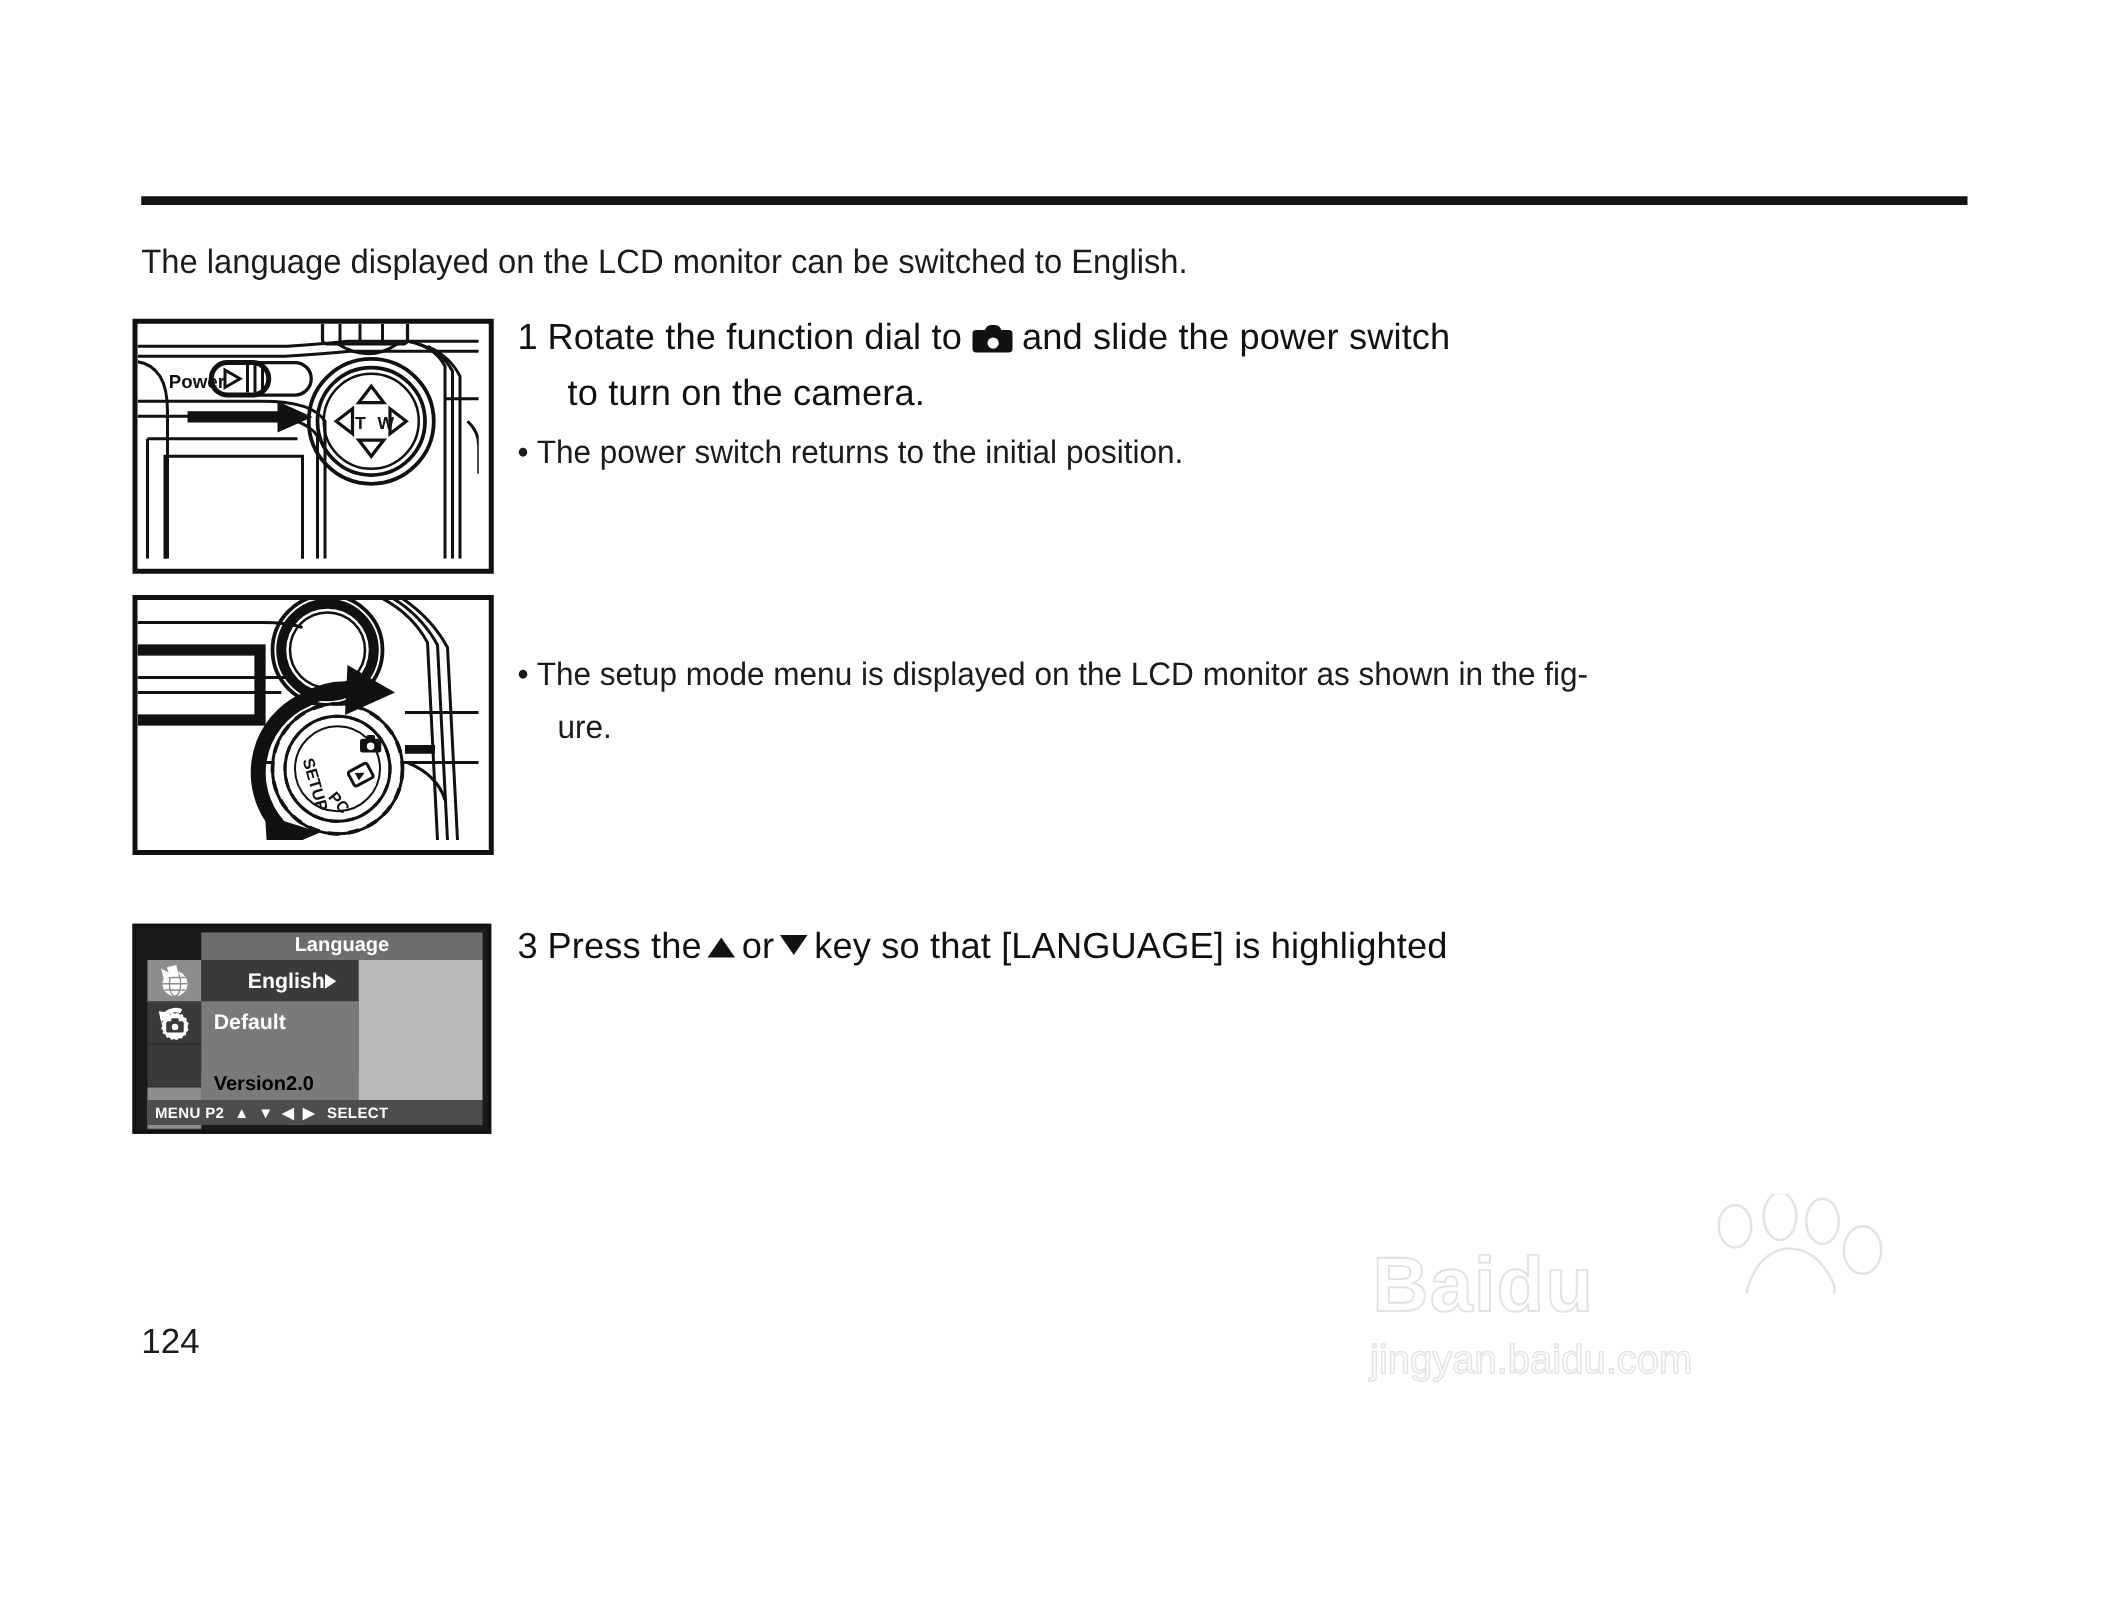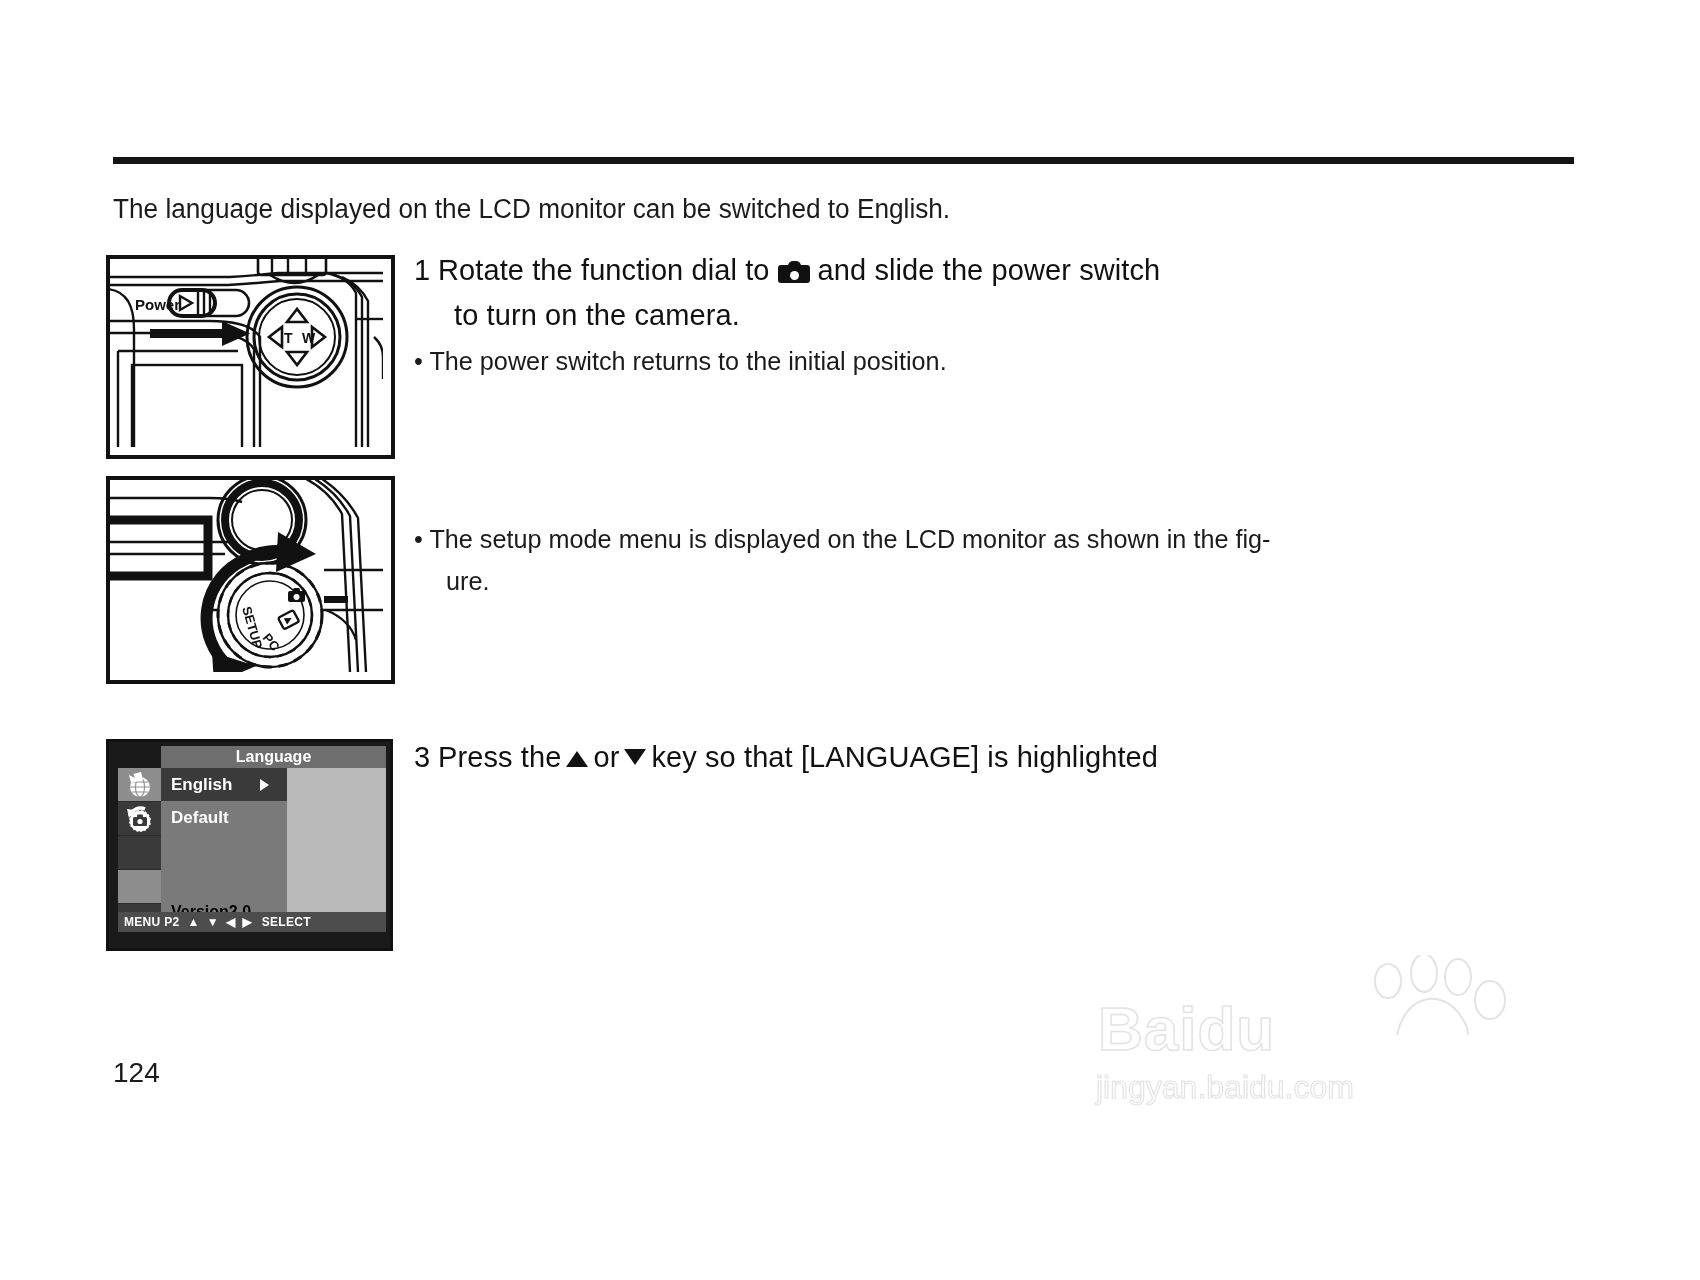--- a/index.html
+++ b/index.html
@@ -88,21 +88,21 @@
   }
   .cam-glyph .lens{
     position:absolute;left:12px;bottom:3px;width:9px;height:9px;border-radius:50%;background:#fff;
   }
   .tri-up{display:inline-block;width:0;height:0;border-left:11px solid transparent;border-right:11px solid transparent;border-bottom:16px solid #111;vertical-align:0px;margin:0 5px;}
   .tri-dn{display:inline-block;width:0;height:0;border-left:11px solid transparent;border-right:11px solid transparent;border-top:16px solid #111;vertical-align:2px;margin:0 5px;}
   .tri-rt{display:inline-block;width:0;height:0;border-top:11px solid transparent;border-bottom:11px solid transparent;border-left:16px solid #111;vertical-align:-1px;margin:0 8px;}
 
   
   .lcd{
-    position:absolute;left:106px;top:739px;width:287px;height:212px;
+    position:absolute;left:106px;top:739px;width:287px;height:168px;
     background:#1a1a1a;
     border:3px solid #111;
     box-sizing:border-box;
   }
   .lcd-inner{position:absolute;left:9px;top:4px;right:4px;bottom:4px;}
   .lcd-title{
     position:absolute;left:43px;top:0px;right:0px;height:22px;
     background:#6e6e6e;color:#fff;text-align:center;
     font-size:16px;font-weight:bold;line-height:22px;
     font-family:"Liberation Sans Narrow","Liberation Sans",sans-serif;
@@ -115,36 +115,36 @@
   .icon-cell.blank2{background:#8d8d8d;}
   .lcd-list{
     position:absolute;left:43px;top:22px;width:126px;bottom:20px;background:#7a7a7a;
   }
   .lcd-row{
     height:33px;line-height:33px;color:#ffffff;
     font-family:"Liberation Sans Narrow","Liberation Sans",sans-serif;
     font-weight:bold;font-size:17px;
     padding-left:10px;position:relative;
   }
-  .lcd-row.hl{background:#3a3a3a;}
+  .lcd-row.hl{background:#3a3a3a;text-align:center;}
   .lcd-row .arrow{
     position:absolute;right:18px;top:11px;width:0;height:0;
     border-top:6px solid transparent;border-bottom:6px solid transparent;border-left:9px solid #fff;
   }
   .lcd-version{
     position:absolute;left:43px;bottom:20px;width:126px;height:22px;
     color:#000000;font-weight:bold;font-size:16px;line-height:20px;padding-left:10px;
     font-family:"Liberation Sans Narrow","Liberation Sans",sans-serif;
     background:#7a7a7a;box-sizing:border-box;
   }
   .lcd-right{
     position:absolute;left:169px;top:22px;right:0;bottom:20px;background:#b9b9b9;
   }
   .lcd-status{
-    position:absolute;left:0px;right:0px;bottom:12px;height:20px;background:#4d4d4d;
+    position:absolute;left:0px;right:0px;bottom:0px;height:20px;background:#4d4d4d;
     color:#fff;font-size:12px;font-weight:bold;line-height:20px;
     font-family:"Liberation Sans Narrow","Liberation Sans",sans-serif;
     padding-left:6px;letter-spacing:0.3px;white-space:nowrap;
   }
   .lcd-status .keys{letter-spacing:2px;margin:0 8px;}
 
   
   .pageno{
     position:absolute;left:113px;top:1057px;
     font-size:28px;color:#1b1b1b;

